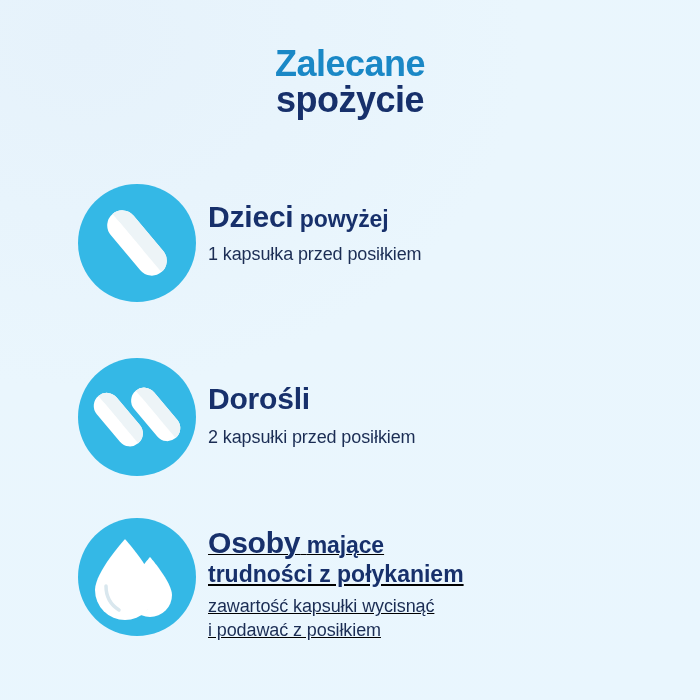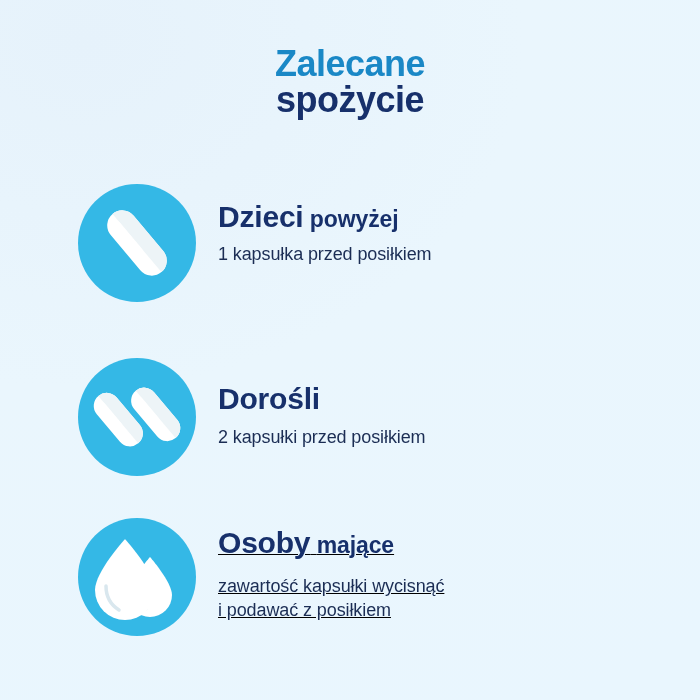--- a/index.html
+++ b/index.html
@@ -64,21 +64,21 @@
     background: #34b8e6;
   }
   .icon-circle svg {
     display: block;
     width: 118px;
     height: 118px;
   }
 
   .section-text {
     position: absolute;
-    left: 140px;
+    left: 130px;
     top: 0;
     width: 440px;
   }
 
   .heading {
     color: #17306b;
     font-weight: bold;
     line-height: 1.14;
     margin: 0;
   }
@@ -110,21 +110,21 @@
   .body-line { display: block; }
 
   
   #section-0 .section-text { top: 16px; }
   #section-0 .body-text    { margin-top: 9px; }
 
   #section-1 .section-text { top: 24px; }
   #section-1 .body-text    { margin-top: 10px; }
 
   #section-2 .section-text { top: 8px; text-decoration: underline; }
-  #section-2 .body-text    { margin-top: 15px; }
+  #section-2 .body-text    { margin-top: 8px; }
 </style>
 </head>
 <body>
 
 <div id="poster">
 
   <div id="title-block">
     <span class="title-line" id="title-line-1">Zalecane</span>
     <span class="title-line" id="title-line-2">spożycie</span>
   </div>
@@ -180,20 +180,21 @@
         <path d="M72 39 C72 39 94 64 94 77 A22 22 0 0 1 50 77 C50 64 72 39 72 39 Z" fill="#ffffff"></path>
         <path d="M58 74 C58 82 62 88 68 91" fill="none" stroke="#d9e7ee" stroke-width="3" stroke-linecap="round"></path>
 
         <path d="M47 21 C47 21 77 54 77 72 A30 30 0 0 1 17 72 C17 54 47 21 47 21 Z" fill="#ffffff"></path>
         <path d="M28 68 C28 79 33 87 41 92" fill="none" stroke="#d9e7ee" stroke-width="3.5" stroke-linecap="round"></path>
       </svg>
     </div>
     <div class="section-text">
       <p class="heading">
         <span class="strong-big">Osoby</span><span class="strong-small"> </span><span class="strong-small">mające</span>
+        <span class="heading-line-2">trudności z połykaniem</span>
       </p>
       <p class="body-text">
         <span class="body-line">zawartość kapsułki wycisnąć</span>
         <span class="body-line">i podawać z posiłkiem</span>
       </p>
     </div>
   </div>
 
 </div>
 

